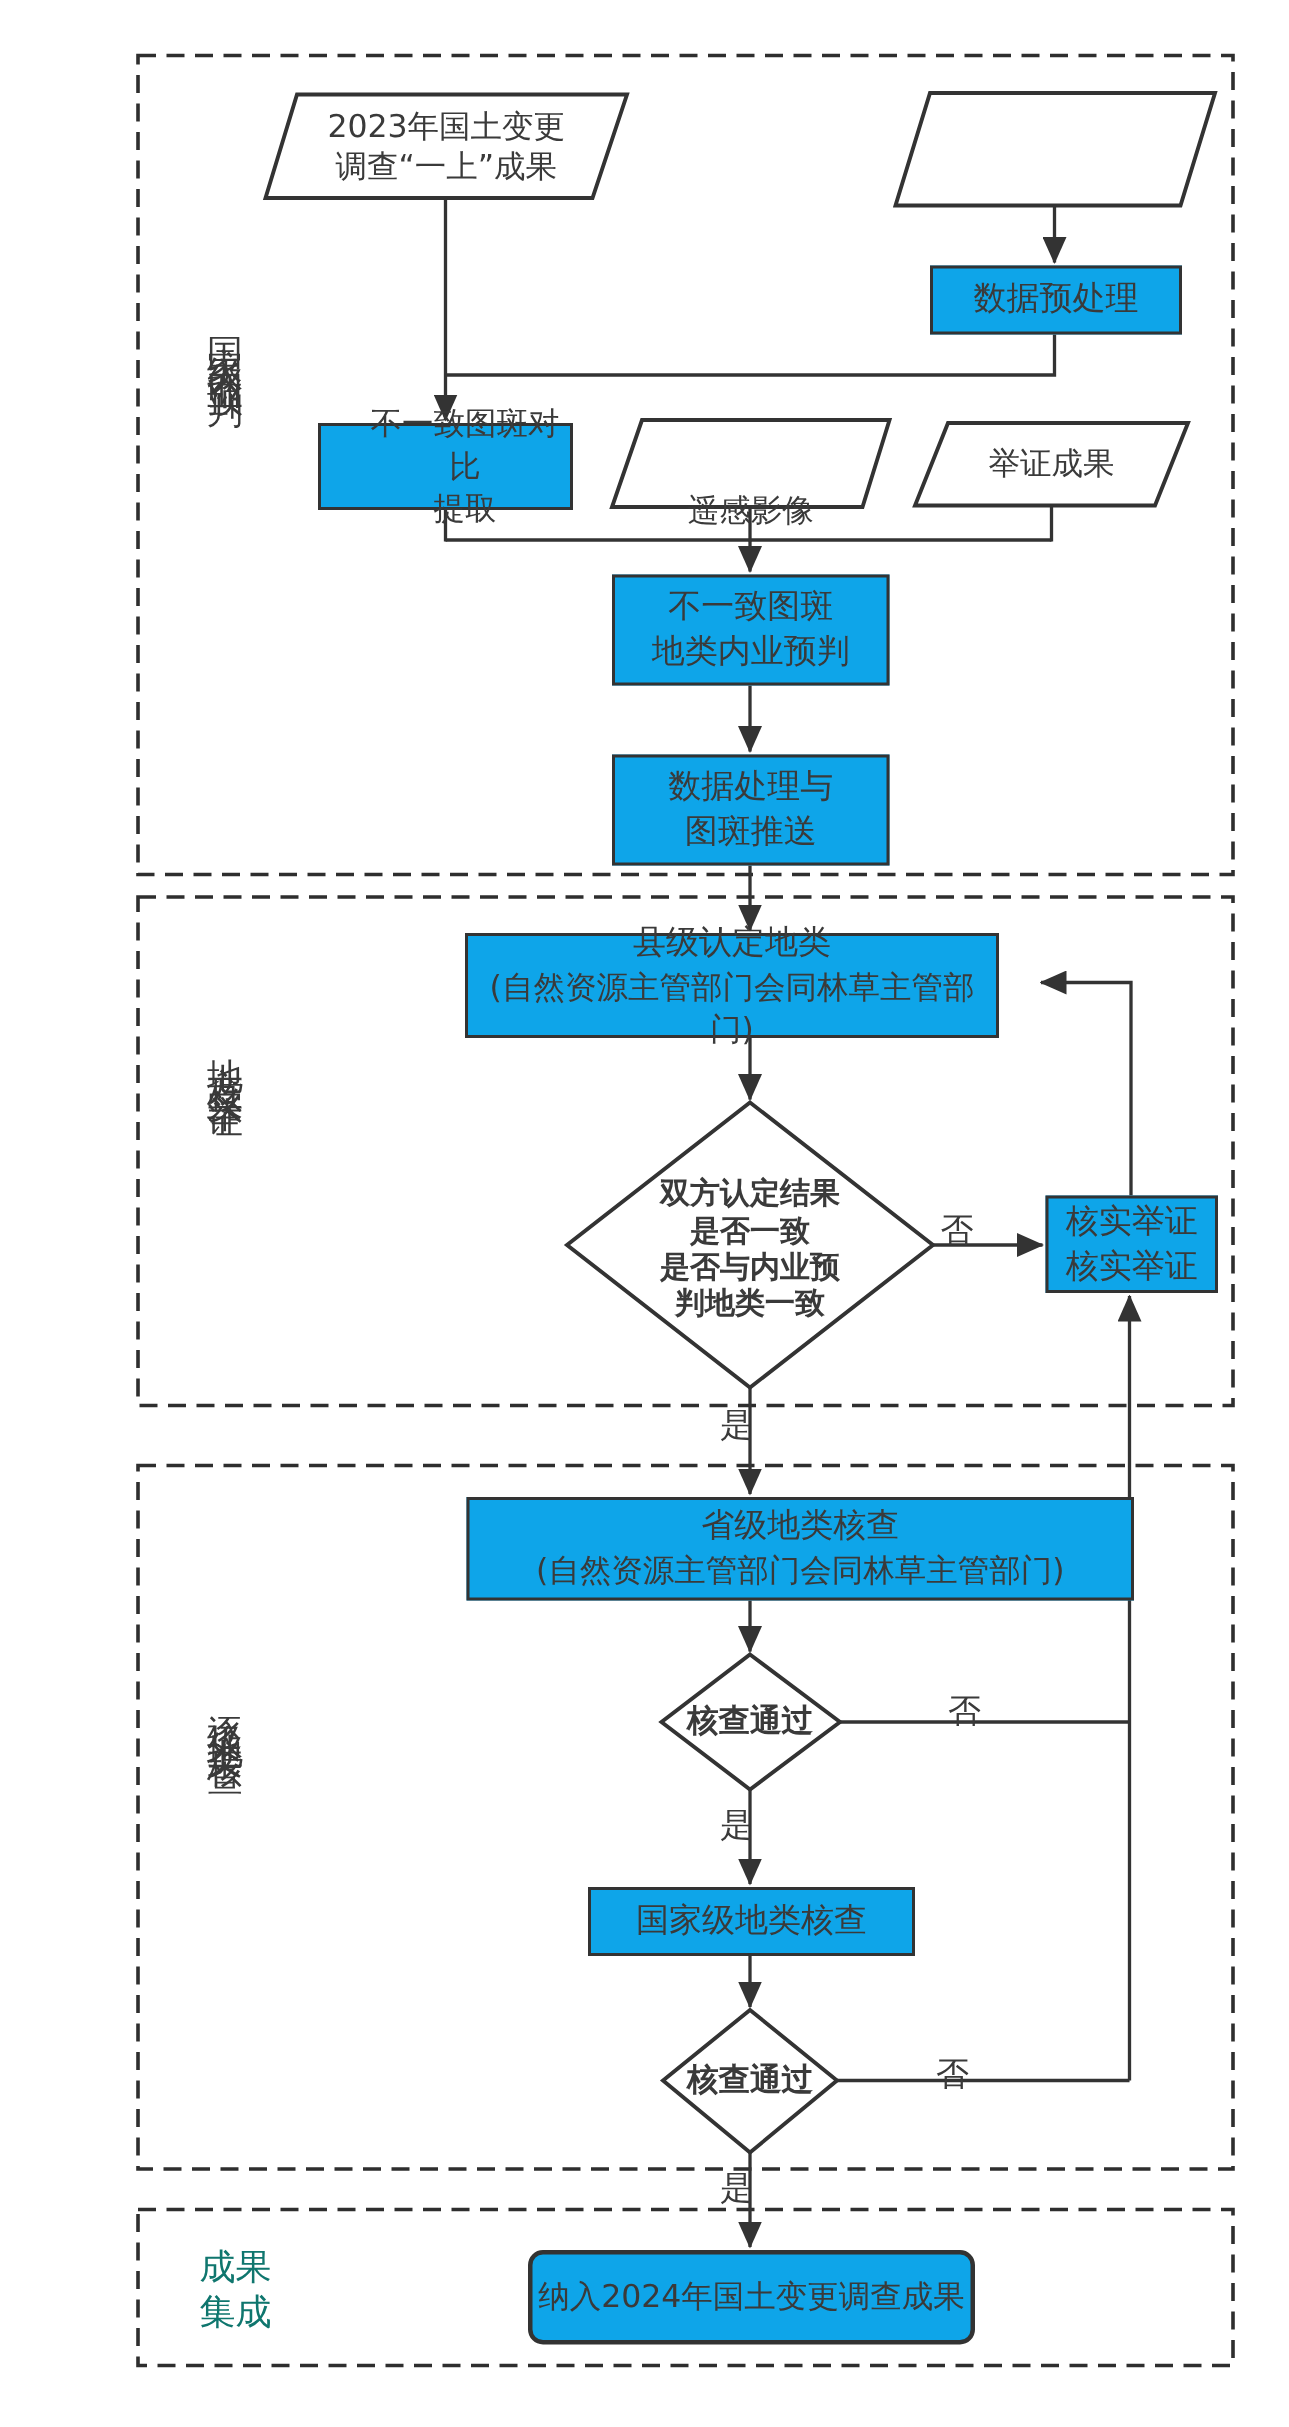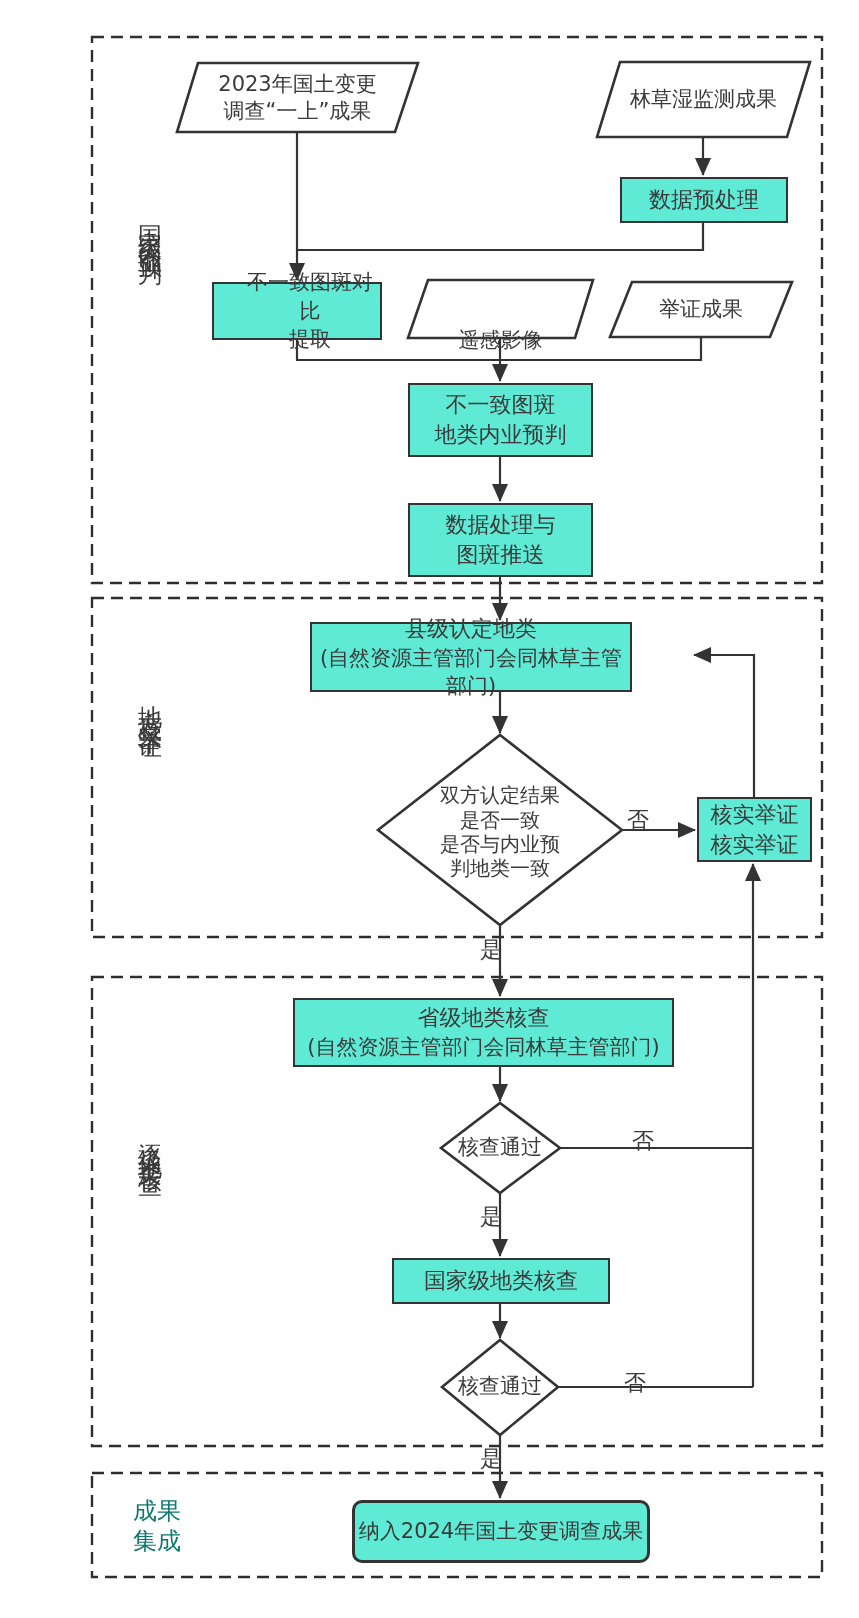--- a/index.html
+++ b/index.html
@@ -14,21 +14,21 @@
   }
   #connector-layer {
     position: absolute;
     left: 0; top: 0;
     width: 859px; height: 1618px;
     z-index: 1;
   }
   .node {
     position: absolute;
     box-sizing: border-box;
-    background: #5eead4;
+    background: #0ea5e9;
     border: 2.5px solid #333333;
     display: flex;
     flex-direction: column;
     align-items: center;
     justify-content: center;
     text-align: center;
     z-index: 2;
     line-height: 1.35;
   }
   .node .l1 { font-size: 22px; }
@@ -39,21 +39,21 @@
     display: flex;
     flex-direction: column;
     align-items: center;
     justify-content: center;
     text-align: center;
     z-index: 2;
     line-height: 1.3;
     pointer-events: none;
   }
   .txt-overlay .l1, .txt-overlay .l2 { font-size: 21px; }
-  .diamond-text { font-size: 20px; line-height: 1.22; }
+  .diamond-text { font-size: 20px; line-height: 1.22; font-weight: bold; }
   .diamond-text.single { font-size: 21px; }
   .v-label {
     position: absolute;
     writing-mode: vertical-lr;
     text-orientation: upright;
     font-size: 24px;
     letter-spacing: 6px;
     color: #3a3a3a;
     z-index: 2;
   }
@@ -133,23 +133,20 @@
 
   <div class="v-label" style="left:134px; top:206px;">国家级内业预判</div>
   <div class="v-label" style="left:134px; top:686px;">地方核实举证</div>
   <div class="v-label" style="left:134px; top:1124px;">逐级地类核查</div>
   <div class="h-label" style="left:133px; top:1496px;">成果集成</div>
 
   <div class="txt-overlay" style="left:177px; top:64px; width:241px; height:68px;">
     <span class="l1">2023年国土变更</span>
     <span class="l1">调查“一上”成果</span>
   </div>
-  <div class="txt-overlay" style="left:597px; top:62px; width:213px; height:75px;">
-    <span class="l1">林草湿监测成果</span>
-  </div>
   <div class="txt-overlay" style="left:408px; top:280px; width:185px; height:58px;margin-top:32px;">
     <span class="l1">遥感影像</span>
   </div>
   <div class="txt-overlay" style="left:610px; top:282px; width:182px; height:55px;">
     <span class="l1">举证成果</span>
   </div>
 
   <div class="node" style="left:620px; top:177px; width:168px; height:46px;">
     <span class="l1">数据预处理</span>
   </div>
@@ -162,31 +159,31 @@
   <div class="node" style="left:408px; top:383px; width:185px; height:74px;">
     <span class="l1">不一致图斑</span>
     <span class="l1">地类内业预判</span>
   </div>
 
   <div class="node" style="left:408px; top:503px; width:185px; height:74px;">
     <span class="l1">数据处理与</span>
     <span class="l1">图斑推送</span>
   </div>
 
-  <div class="node" style="left:310px; top:622px; width:322px; height:70px;">
+  <div class="node" style="left:310px; top:622px; width:356px; height:70px;">
     <span class="l1">县级认定地类</span>
     <span class="l2">(自然资源主管部门会同林草主管部门)</span>
   </div>
 
   <div class="node" style="left:697px; top:797px; width:115px; height:65px;">
     <span class="l1">核实举证</span>
     <span class="l1">核实举证</span>
   </div>
 
-  <div class="node" style="left:293px; top:998px; width:381px; height:69px;">
+  <div class="node" style="left:311px; top:998px; width:445px; height:69px;">
     <span class="l1">省级地类核查</span>
     <span class="l2">(自然资源主管部门会同林草主管部门)</span>
   </div>
 
   <div class="node" style="left:392px; top:1258px; width:218px; height:46px;">
     <span class="l1">国家级地类核查</span>
   </div>
 
   <div class="node rounded" style="left:352px; top:1500px; width:298px; height:63px;">
     <span class="l1">纳入2024年国土变更调查成果</span>

